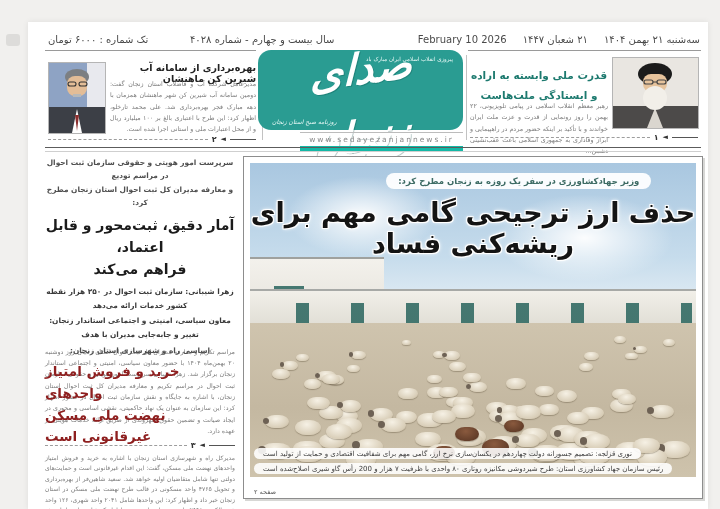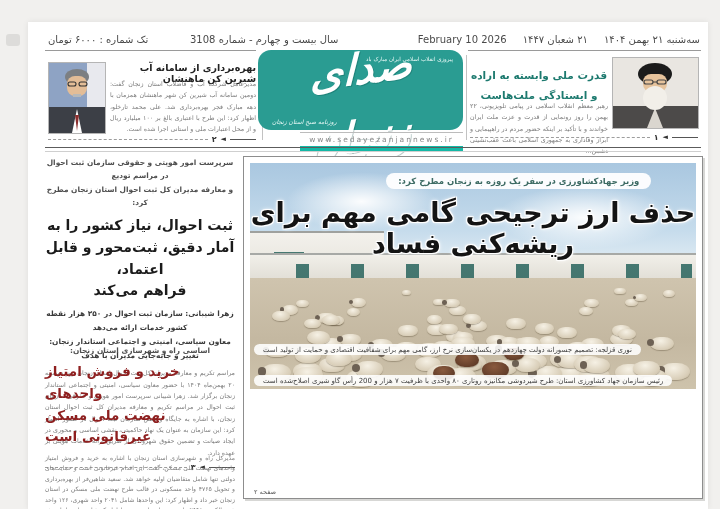--- a/index.html
+++ b/index.html
@@ -44,50 +44,50 @@
   .ref-rule .arr{font-size:7px;color:#333;line-height:1;}
   
   .divider{left:45px;top:147px;width:656px;height:3px;border-top:1px solid #5c5c5c;border-bottom:1px solid #cfcfcf;}
   
   .kicker{font-size:7.4px;color:#4f4f4f;font-weight:600;text-align:center;line-height:1.8;}
   .reg-head{font-size:14px;font-weight:900;color:#1b1b1b;text-align:center;line-height:1.55;}
   .subhead{font-size:7.4px;font-weight:bold;color:#3a3a3a;text-align:center;line-height:1.9;}
   .housing-head{font-size:13.5px;font-weight:900;text-align:left;line-height:1.6;}
   
   .mainbox{left:243px;top:156px;width:458px;height:341px;border:1px solid #8d8d8d;background:#fff;box-shadow:2px 2px 0 #d7d7d5;}
-  .photo{position:absolute;left:6px;top:6px;right:6px;height:226px;overflow:hidden;background:linear-gradient(180deg,#a9c7e0 0%,#c6dcec 30%,#e3edf4 46%,#e9e9e2 50%);}
+  .photo{position:absolute;left:6px;top:6px;right:6px;height:314px;overflow:hidden;background:linear-gradient(180deg,#a9c7e0 0%,#c6dcec 30%,#e3edf4 46%,#e9e9e2 50%);}
   .cloud{position:absolute;border-radius:50%;background:radial-gradient(ellipse,rgba(255,255,255,.95),rgba(255,255,255,0) 70%);}
   .building{position:absolute;left:0;right:0;top:40%;height:13%;background:linear-gradient(180deg,#f1efe9,#dedbd2);border-top:2px solid #a7a9a6;}
   .doors{position:absolute;left:1%;right:1%;bottom:4%;height:66%;
     background:repeating-linear-gradient(90deg,transparent 0 42px,rgba(40,100,93,.85) 42px 55px);}
   .barn{position:absolute;left:0;top:30%;width:30%;height:24%;background:linear-gradient(180deg,#f3f1ec,#e2dfd6);border-top:2px solid #9fa19e;}
   .barn .bigdoor{position:absolute;left:18%;bottom:6%;width:22%;height:58%;background:rgba(40,100,93,.85);}
   .ground{position:absolute;left:0;right:0;top:51%;bottom:0;background:linear-gradient(180deg,#cfc4ae,#c4b8a1 55%,#cec3ac);}
   .sheep{position:absolute;border-radius:50% / 60%;
     background:radial-gradient(ellipse at 45% 30%,#f6f1e5,#d8cdb7 70%,#b9ac94);
     box-shadow:0 1px 1px rgba(95,82,60,.4);}
   .sheep.dark{background:radial-gradient(ellipse at 45% 30%,#8a5a3e,#5e3a27 80%);}
   .sheep .head{position:absolute;left:-12%;top:18%;width:28%;height:52%;border-radius:50%;background:#6d6154;}
   .kick-pill{position:absolute;top:10px;right:10%;background:rgba(255,255,255,.94);border-radius:10px;
     padding:3px 12px;font-size:8.5px;color:#3d6b64;font-weight:600;}
   .main-head{position:absolute;top:34px;left:0;right:0;text-align:center;
     font-size:27px;font-weight:900;color:#141414;
     text-shadow:0 0 3px #fff,0 0 5px #fff,1px 1px 0 #fff,-1px -1px 0 #fff,1px -1px 0 #fff,-1px 1px 0 #fff;}
-  .caps{position:absolute;right:4px;left:4px;bottom:3px;display:flex;flex-direction:column;align-items:flex-end;gap:20px;direction:rtl;}
+  .caps{position:absolute;right:4px;left:4px;bottom:3px;display:flex;flex-direction:column;align-items:flex-end;gap:4px;direction:rtl;}
   .cap-pill{background:rgba(255,255,255,.88);border-radius:8px;padding:1.5px 9px;font-size:7px;color:#3c3c3c;white-space:nowrap;}
   .page-label{position:absolute;left:10px;bottom:2px;font-size:6.5px;color:#555;}
 </style>
 </head>
 <body>
 
 <div class="abs sheet"></div>
 <div class="abs artifact"></div>
 
 <div class="abs hdr-text fa" style="left:48px;top:34px;">تک شماره : ۶۰۰۰ تومان</div>
-<div class="abs hdr-text fa" style="left:190px;top:34px;">سال بیست و چهارم - شماره 3108</div>
+<div class="abs hdr-text fa" style="left:190px;top:34px;">سال بیست و چهارم - شماره ۴۰۲۸</div>
 <div class="abs dateline">
   <span class="hdr-text">سه‌شنبه ۲۱ بهمن ۱۴۰۴</span>
   <span class="hdr-text">۲۱ شعبان ۱۴۴۷</span>
   <span class="hdr-text" dir="ltr">February 10 2026</span>
 </div>
 <div class="abs rule" style="left:45px;top:50px;width:211px;"></div>
 <div class="abs rule" style="left:468px;top:50px;width:233px;"></div>
 <div class="abs vrule" style="left:262px;top:55px;height:85px;"></div>
 <div class="abs vrule" style="left:466px;top:55px;height:85px;"></div>
 
@@ -147,21 +147,20 @@
 </div>
 
 <div class="abs divider"></div>
 
 <div class="abs" style="left:45px;top:156px;width:190px;">
   <div class="kicker fa">
     <div>سرپرست امور هویتی و حقوقی سازمان ثبت احوال در مراسم تودیع</div>
     <div>و معارفه مدیران کل ثبت احوال استان زنجان مطرح کرد:</div>
   </div>
   <div class="reg-head fa" style="margin-top:6px;">
-    <div>ثبت احوال، نیاز کشور را به</div>
     <div>آمار دقیق، ثبت‌محور و قابل اعتماد،</div>
     <div>فراهم می‌کند</div>
   </div>
   <div class="subhead fa" style="margin-top:5px;">
     <div>زهرا شیبانی: سازمان ثبت احوال در ۲۵۰ هزار نقطه کشور خدمات ارائه می‌دهد</div>
     <div>معاون سیاسی، امنیتی و اجتماعی استاندار زنجان: تغییر و جابه‌جایی مدیران با هدف</div>
   </div>
   <div class="tiny-body" style="margin-top:4px;">مراسم تکریم و معارفه مدیران کل ثبت احوال استان زنجان روز دوشنبه ۲۰ بهمن‌ماه ۱۴۰۴ با حضور معاون سیاسی، امنیتی و اجتماعی استاندار زنجان برگزار شد. زهرا شیبانی سرپرست امور هویتی و حقوقی سازمان ثبت احوال در مراسم تکریم و معارفه مدیران کل ثبت احوال استان زنجان، با اشاره به جایگاه و نقش سازمان ثبت احوال در کشور اظهار کرد: این سازمان به عنوان یک نهاد حاکمیتی، نقشی اساسی و محوری در ایجاد صیانت و تضمین حقوق شهروندی از طریق ارائه خدمات هویتی بر عهده دارد.</div>
   <div class="ref-rule" style="margin-top:5px;">
     <span class="dash"></span>

